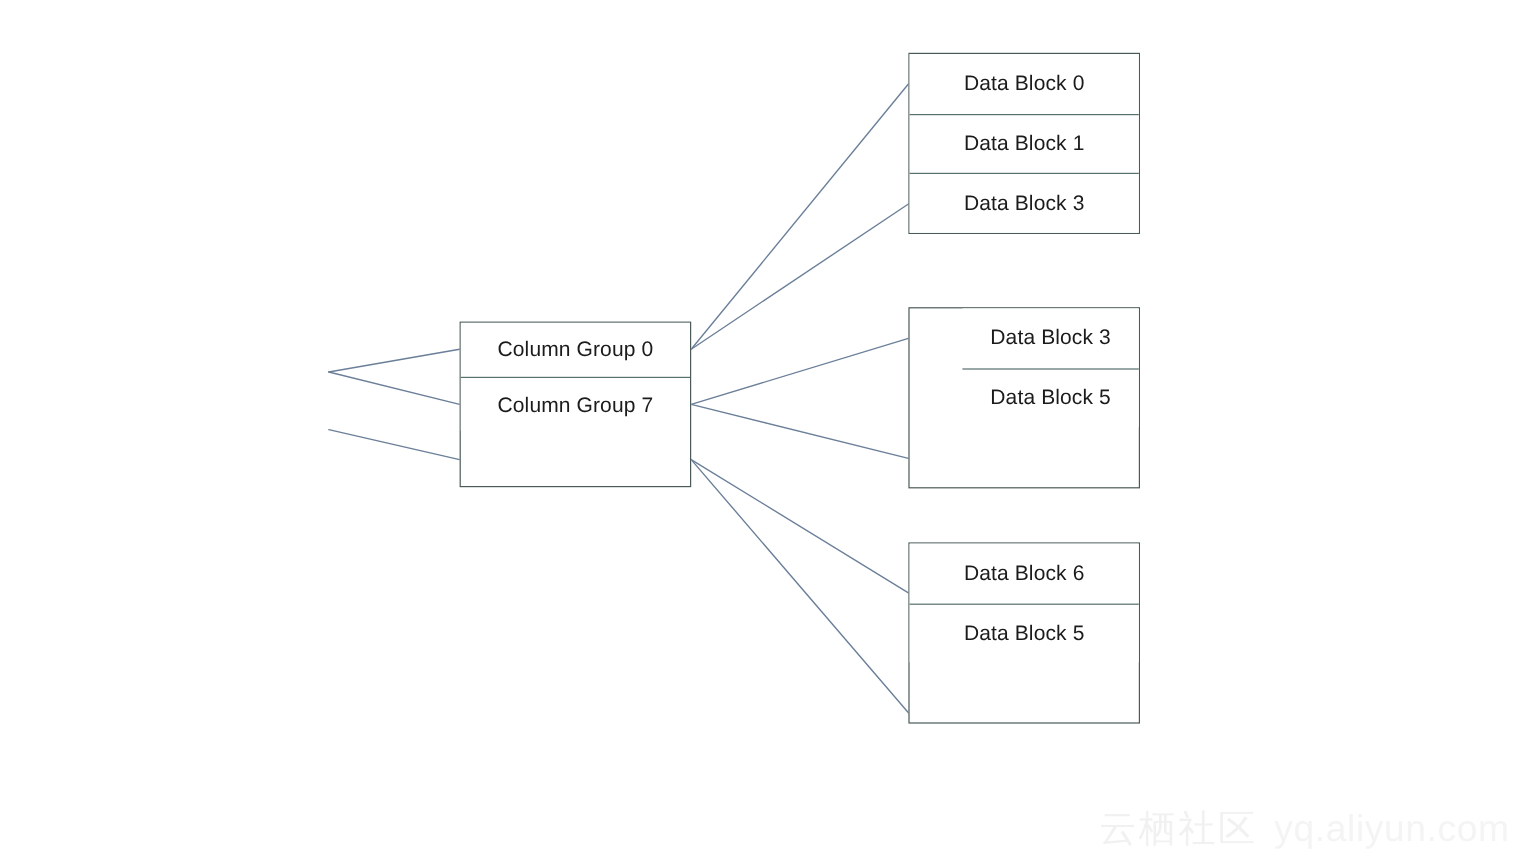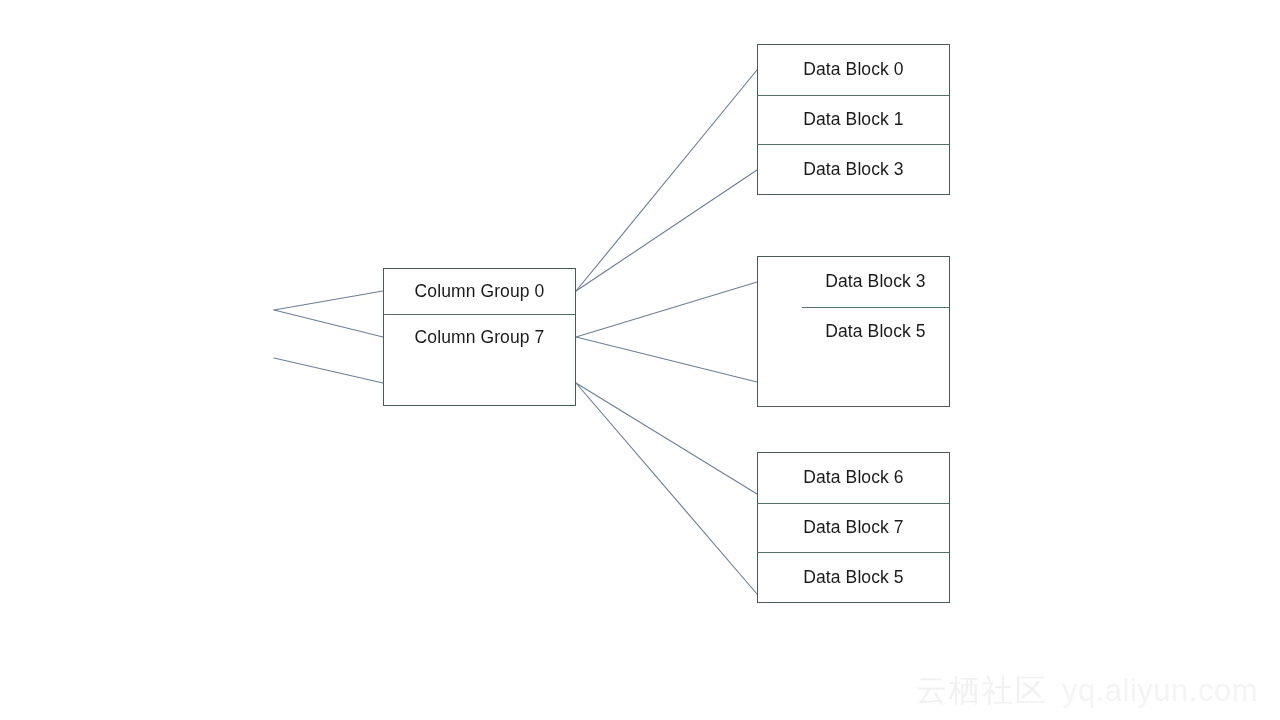--- a/index.html
+++ b/index.html
@@ -160,23 +160,20 @@
     <div class="node-row">
       <span>Data Block 5</span>
     </div>
   </div>
 
   <div class="node-group datablock-group" id="datablock-group-2">
     <div class="node-row">
       <span>Data Block 6</span>
     </div>
     <div class="node-row">
-      <span>Data Block 7</span>
-    </div>
-    <div class="node-row">
       <span>Data Block 5</span>
     </div>
   </div>
 
   <div id="watermark">
     <span class="wm-cn">云栖社区</span>
     <span class="wm-url">yq.aliyun.com</span>
   </div>
 
 </div>

